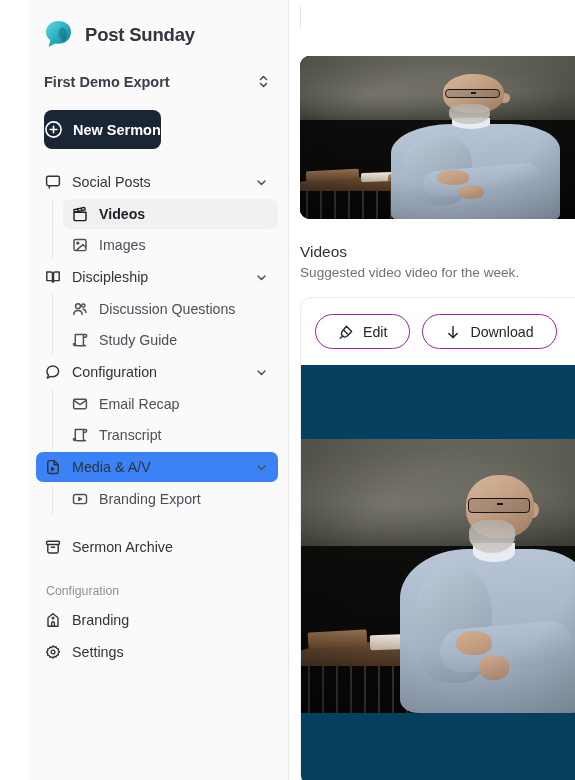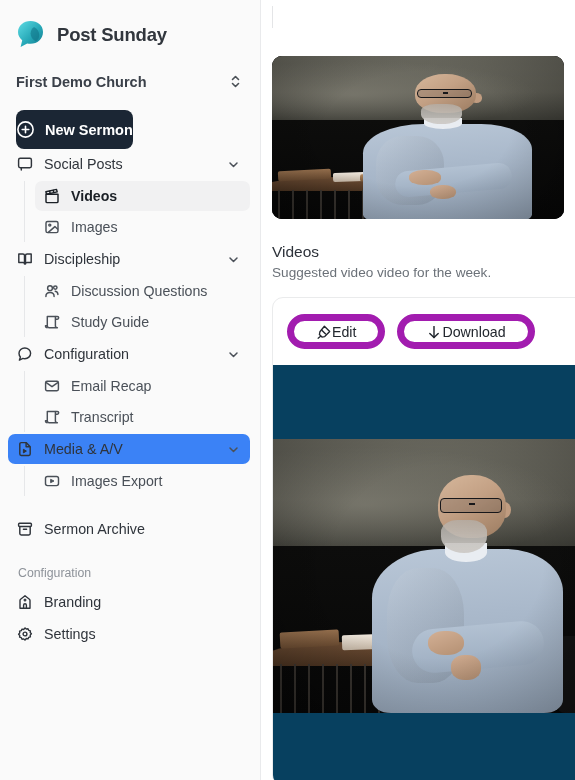--- a/index.html
+++ b/index.html
@@ -2,21 +2,21 @@
 <html><head>
 <meta charset="utf-8">
 <style>
   * { box-sizing: border-box; margin: 0; padding: 0; }
   html, body {
     width: 575px; height: 780px;
     overflow: hidden;
     font-family: "Liberation Sans", sans-serif;
     background: #ffffff;
   }
-  .app { display: flex; width: 575px; height: 622px; }
+  .app { display: flex; width: 575px; height: 622px; padding-left: 28px; }
 
   
   .sidebar {
     width: 261px; height: 780px;
     background: #fafafa;
     border-right: 1px solid #e9eaec;
     flex: 0 0 261px;
     position: relative;
     overflow: hidden;
   }
@@ -49,21 +49,21 @@
     background: #1b2634;
     border-radius: 8px;
     display: flex; align-items: center; justify-content: center;
     gap: 10px;
     color: #ffffff;
     font-size: 14.5px; font-weight: bold;
     cursor: pointer;
     border: none;
     font-family: "Liberation Sans", sans-serif;
   }
-  .nav { }
+  .nav { margin-top: 18px; }
   .nav-group { }
   .nav-parent {
     display: flex; align-items: center;
     height: 30px;
     margin: 0 10px 0 8px;
     padding: 0 10px 0 8px;
     border-radius: 7px;
     cursor: pointer;
     gap: 11px;
   }
@@ -147,24 +147,25 @@
     border-radius: 11px;
     background: #ffffff;
     overflow: hidden;
   }
   .card-actions {
     display: flex; gap: 12px;
     padding: 16px 0 16px 14px;
   }
   .pill {
     height: 35px;
-    border: 7px solid #a21caf;
+    border: 1px solid #a21caf;
     border-radius: 18px;
     background: #ffffff;
     display: flex; align-items: center; justify-content: center;
+    gap: 9px;
     padding: 0 22px;
     font-size: 14.2px; color: #22272e;
     cursor: pointer;
     font-family: "Liberation Sans", sans-serif;
     white-space: nowrap;
   }
   .pill .ico { display: flex; align-items: center; color: #22272e; }
   .video-frame {
     width: 330px; height: 420px;
     background: #07405f;
@@ -335,21 +336,21 @@
             </linearGradient>
           </defs>
           <path d="M16.5 3C9.6 3 4 7.9 4 14c0 3.3 1.6 6.2 4.2 8.2L6.6 29l6.6-3.5c1 .2 2.1.3 3.3.3C23.4 25.8 29 20.9 29 14S23.4 3 16.5 3z" fill="url(#lg)"></path>
           <path d="M20 9c3.2 1.6 5.2 4.6 5.2 8 0 2.6-1.2 5-3.2 6.6-3.2-1.5-5.4-4.5-5.4-8 0-2.7 1.3-5.1 3.4-6.6z" fill="#0e6f84" opacity=".55"></path>
         </svg>
       </span>
       <span class="brand-name">Post Sunday</span>
     </div>
 
     <div class="org-row">
-      <span class="org-name">First Demo Church</span>
+      <span class="org-name">First Demo Export</span>
       <span class="chevrons">
         <svg width="13" height="15" viewBox="0 0 13 15" fill="none" stroke="#4a5056" stroke-width="1.6" stroke-linecap="round" stroke-linejoin="round">
           <path d="M3.5 5.5L6.5 2.5L9.5 5.5"></path>
             <path d="M3.5 9.5L6.5 12.5L9.5 9.5"></path>
         </svg>
       </span>
     </div>
 
     <button class="new-sermon">
       <span style="display:flex;align-items:center;">
@@ -496,21 +497,21 @@
           </span>
         </div>
         <div class="nav-children">
           <div class="nav-child">
             <span class="ico">
               <svg width="16" height="16" viewBox="0 0 16 16" fill="none" stroke="#4a5058" stroke-width="1.45" stroke-linejoin="round">
                 <rect x="1.5" y="3.4" width="13" height="9.2" rx="2"></rect>
                   <path d="M6.6 6.3l3.4 1.7-3.4 1.7z" fill="#4a5058" stroke-width=".9"></path>
               </svg>
             </span>
-            <span class="label">Images Export</span>
+            <span class="label">Branding Export</span>
           </div>
         </div>
       </div>
 
       <div class="spacer-16"></div>
 
       <div class="nav-flat">
         <span class="ico">
           <svg width="16" height="16" viewBox="0 0 16 16" fill="none" stroke="#2f343b" stroke-width="1.45" stroke-linejoin="round">
             <rect x="1.6" y="2.3" width="12.8" height="3.1" rx=".9"></rect>

